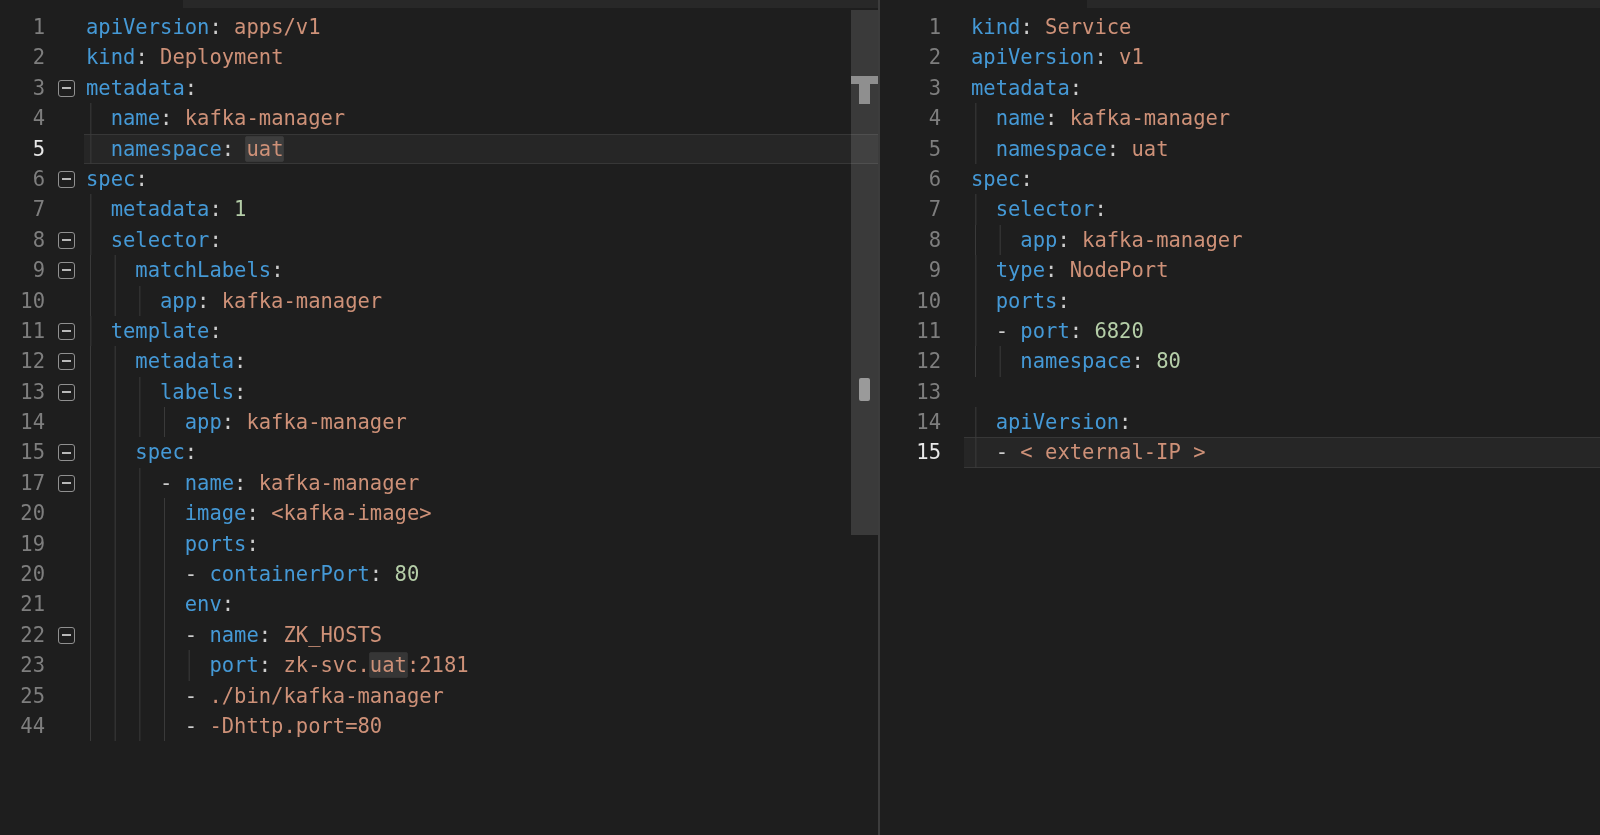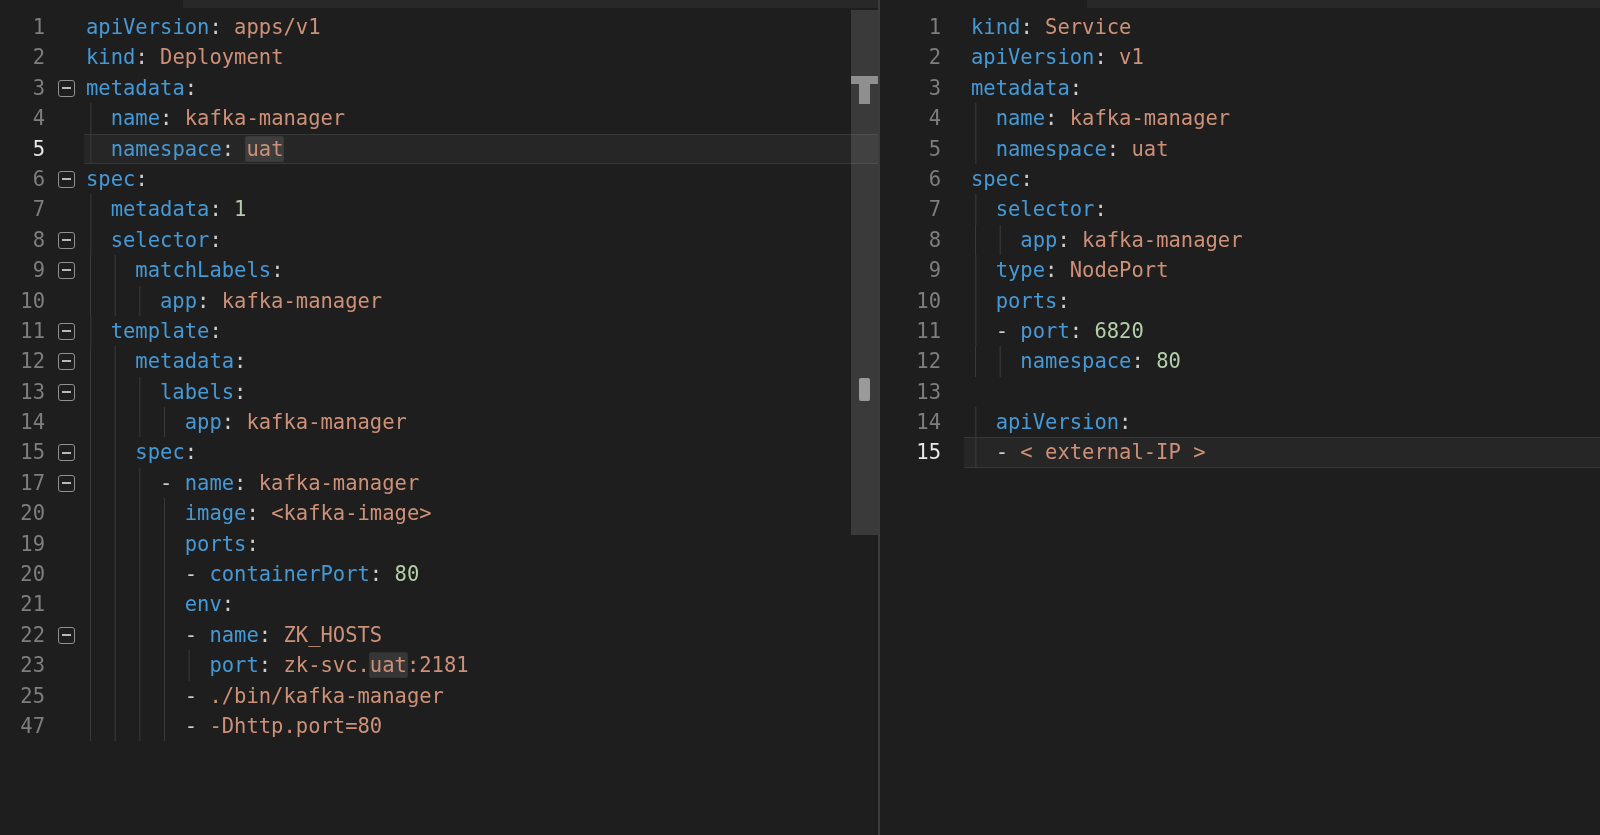--- a/index.html
+++ b/index.html
@@ -200,21 +200,21 @@
         <div class="lnum">23</div>
         <div class="foldcell"></div>
         <div class="code"><span class="ind" style="width: 123.4px;"></span><span class="tok-k">port</span><span class="tok-p">: </span><span class="tok-s">zk-svc.</span><span class="tok-s tok-hl">uat</span><span class="tok-s">:2181</span></div>
       </div>
       <div class="row">
         <div class="lnum">25</div>
         <div class="foldcell"></div>
         <div class="code"><span class="ind" style="width: 98.72px;"></span><span class="tok-p">- </span><span class="tok-s">./bin/kafka-manager</span></div>
       </div>
       <div class="row">
-        <div class="lnum">47</div>
+        <div class="lnum">44</div>
         <div class="foldcell"></div>
         <div class="code"><span class="ind" style="width: 98.72px;"></span><span class="tok-p">- </span><span class="tok-s">-Dhttp.port=80</span></div>
       </div>
     </div>
 
   <div class="scrollbar">
     <div class="thumb"></div>
     <div class="marker bar"></div>
     <div class="marker stub"></div>
     <div class="marker blob"></div>

